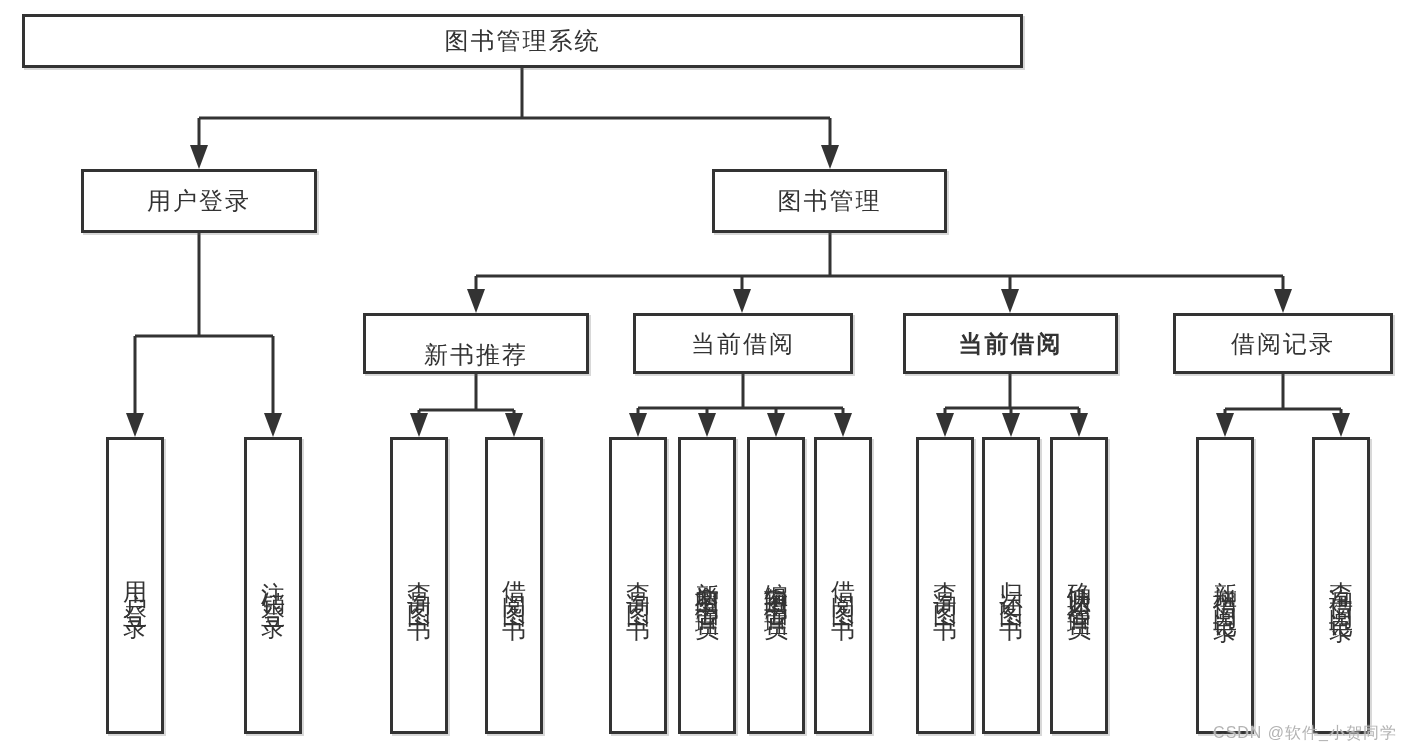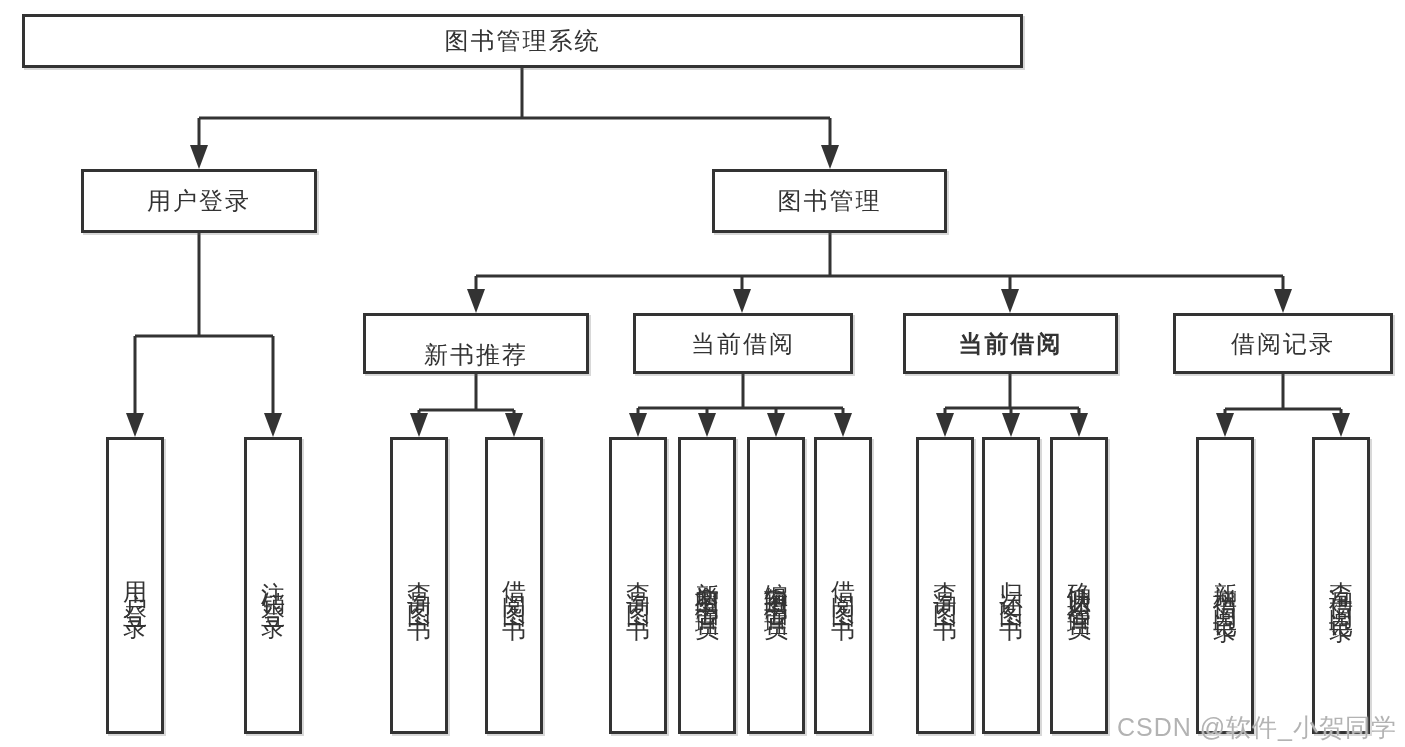--- a/index.html
+++ b/index.html
@@ -64,21 +64,21 @@
     z-index: 2;
     white-space: nowrap;
   }
   .leaf--short  { letter-spacing: 12px; }
   .leaf--medium { letter-spacing: 8px;  }
   .leaf--long   { letter-spacing: 5px;  }
   .watermark {
     position: absolute;
     right: 8px;
     bottom: 3px;
-    font-size: 25px;
+    font-size: 16px;
     color: #b3b3b3;
     text-shadow: 0 0 2px #ffffff;
     z-index: 3;
     letter-spacing: 1px;
   }
 </style>
 </head>
 <body>
 
 <div class="canvas">

